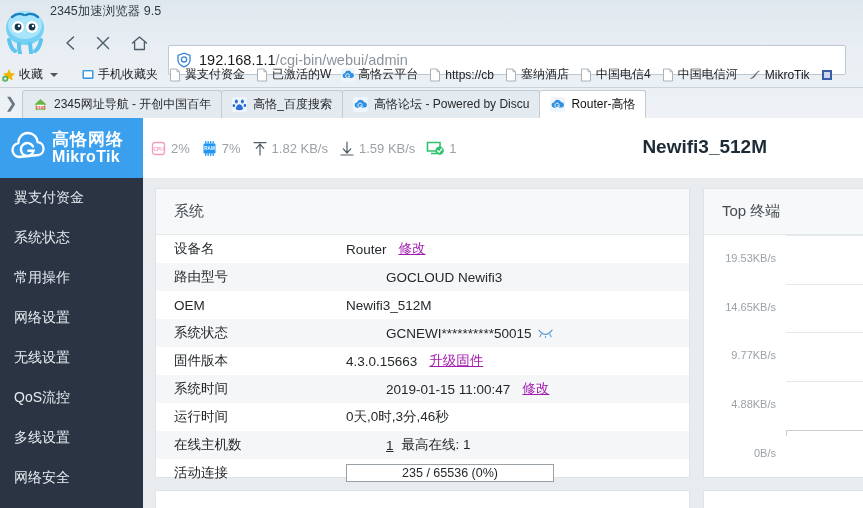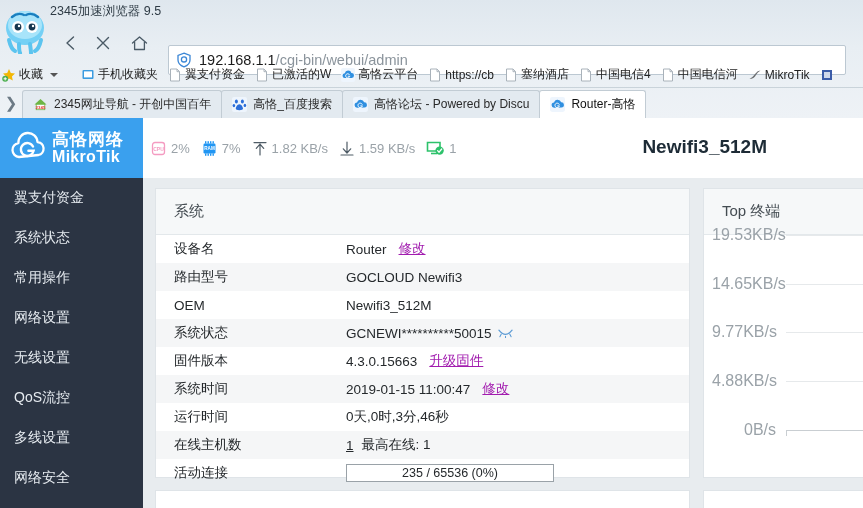--- a/index.html
+++ b/index.html
@@ -149,37 +149,37 @@
     position: absolute; left: 12px; top: 312px; width: 535px; height: 80px;
   }
   .panel-top2 {
     position: absolute; left: 560px; top: 312px; width: 275px; height: 80px;
   }
 
   .inforow {
     display: flex; align-items: center; height: 28px;
     padding-left: 18px; font-size: 13.5px; color: #25292c;
   }
-  .inforow.odd { background: #f5f6f7; }
+  .inforow.odd { background: #f5f6f7; gap: 40px; }
   .inforow .lbl { width: 172px; flex: 0 0 auto; }
   .inforow .val { display: flex; align-items: center; gap: 12px; }
   .inforow .val a { color: #a21caf; text-decoration: underline; }
   .u { text-decoration: underline; }
   .conn-box {
     display: inline-block; width: 208px; text-align: center;
     border: 1px solid #9aa2a8; background: #fff; font-size: 12.5px;
     color: #25292c; padding: 1px 0;
   }
   .eye-ico { width: 15px; height: 10px; display: block; }
 
   
   .chart-wrap { position: relative; width: 275px; height: 243px; }
   .ytick {
     position: absolute; right: 100%; transform: translateY(-50%);
-    font-size: 16px; color: #9aa2a8; white-space: nowrap; padding-right: 6px;
+    font-size: 11px; color: #9aa2a8; white-space: nowrap; padding-right: 6px; margin-top: 23px;
   }
   .gridline {
     position: absolute; left: 82px; right: 0; height: 1px; background: #e6e9eb;
   }
   .plot {
     position: absolute; left: 82px; top: 0; right: 0; height: 195px;
   }
   .xaxis {
     position: absolute; left: 82px; right: 0; top: 195px; height: 1px; background: #c9ced2;
   }

